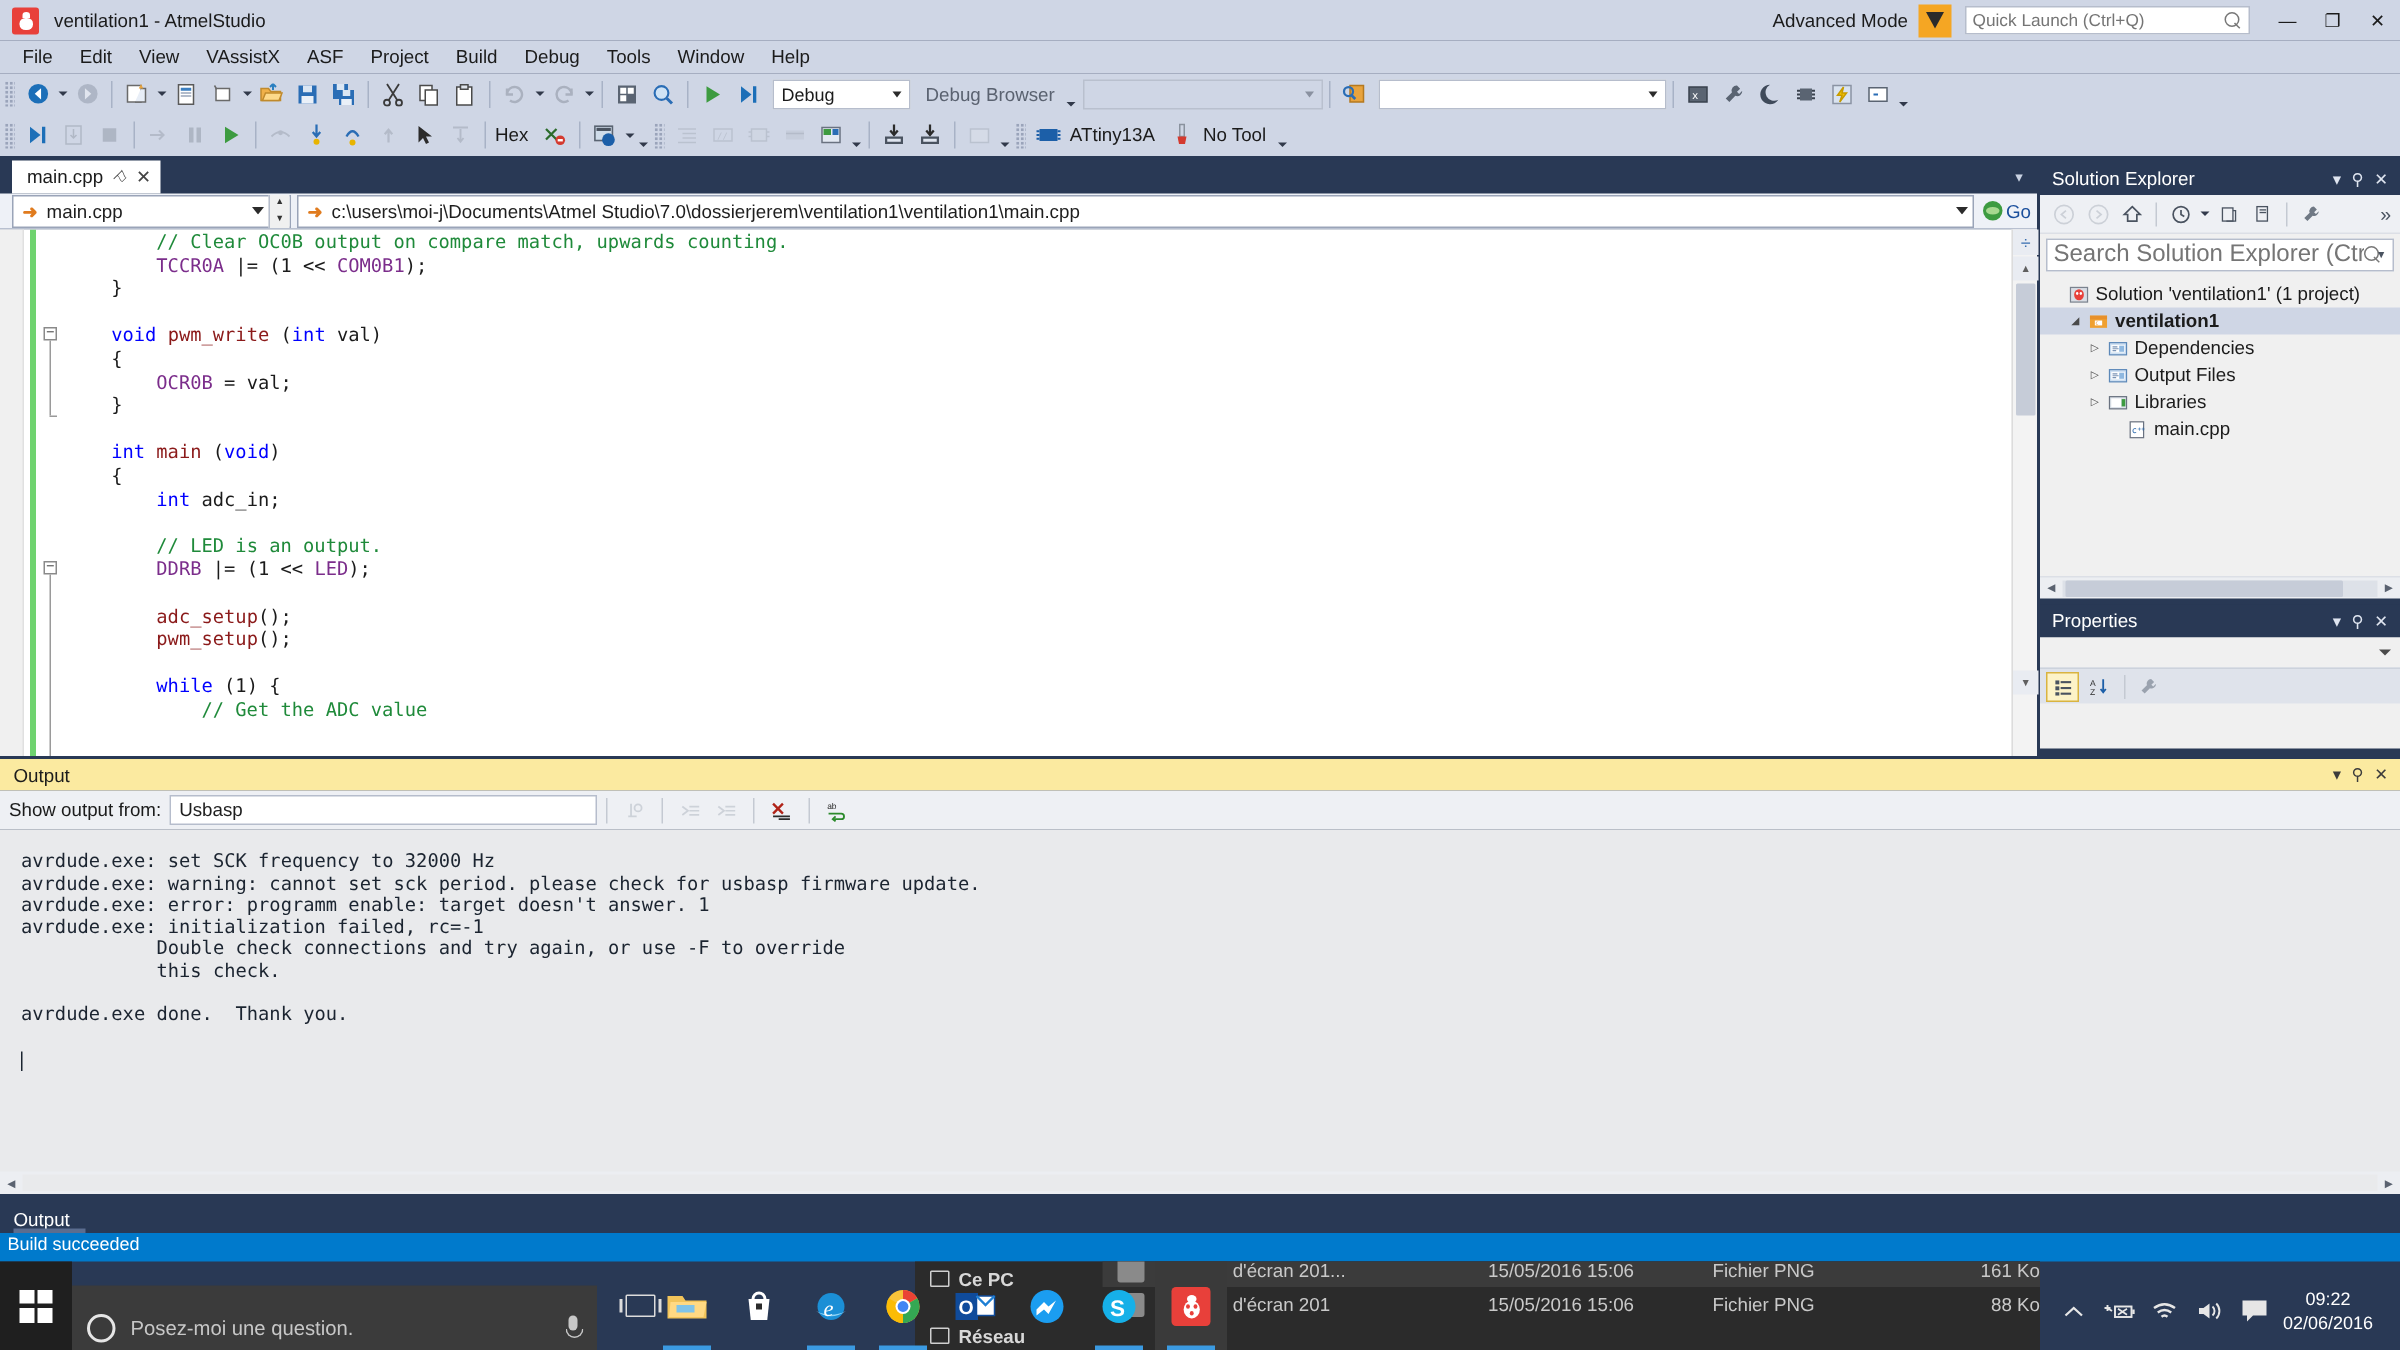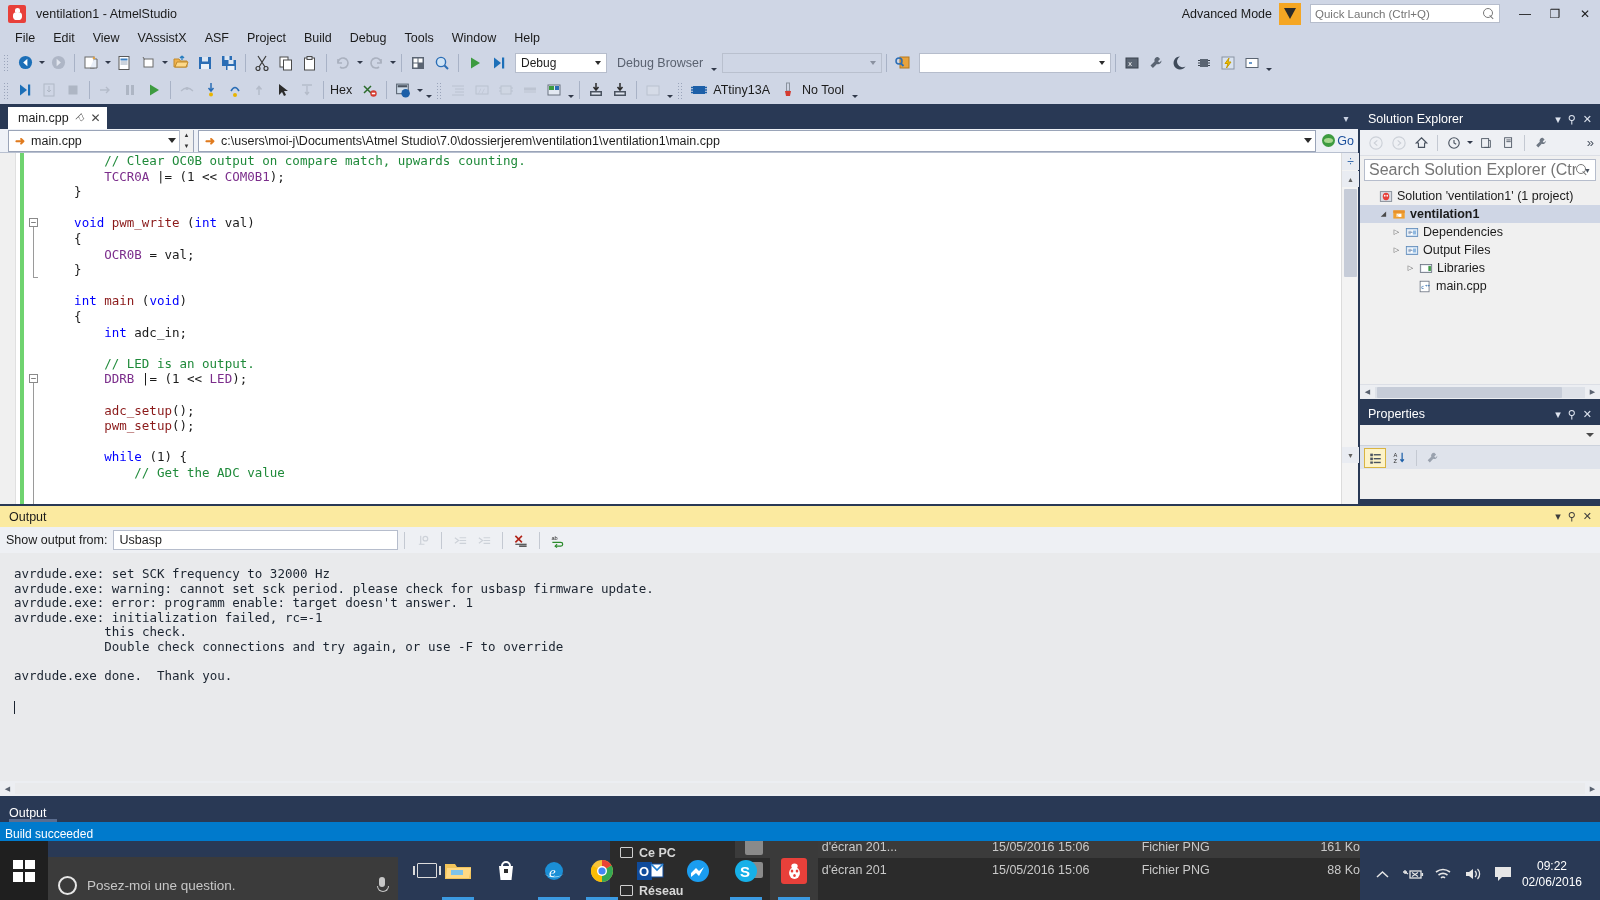--- a/index.html
+++ b/index.html
@@ -225,21 +225,21 @@
   .caret-line { height:16px;display:flex;align-items:center; }
   .caret { width:1px;height:13px;background:#1b2430; }
   .out-hscroll { position:absolute;left:0;bottom:26px;width:1600px;height:15px;background:#eceef2;display:flex;align-items:center; }
   .out-tabbar { position:absolute;left:0;bottom:0;width:1600px;height:20px;background:#293955;display:flex;align-items:flex-end; }
   .out-tab { height:18px;padding:0 9px;color:#fff;font-size:12.5px;display:flex;align-items:center; }
   .out-tab-underline { position:absolute;left:9px;bottom:0;width:48px;height:3px;background:#5b6d8f; }
 
   
   .statusbar {
     position:absolute;left:0;top:822px;width:1600px;height:19px;background:#007acc;
-    display:flex;align-items:flex-end;padding-left:5px;color:#fff;font-size:12px;
+    display:flex;align-items:flex-start;padding-left:5px;color:#fff;font-size:12px;
   }
 
   
   .explorer-bg {
     position:absolute;left:610px;top:841px;width:750px;height:59px;background:#2b2b2b;
     overflow:hidden;color:#d8d8d8;font-size:12.5px;
   }
   .ex-nav { position:absolute;left:10px;top:2px;width:110px;font-weight:bold; }
   .ex-navrow { display:flex;align-items:center;gap:6px;height:19px;color:#d8d8d8; }
   .ex-ico { width:13px;height:11px;border:1px solid #cfcfcf;border-radius:1px; }
@@ -855,21 +855,21 @@
             <span class="tico">
               <svg width="14" height="13" viewBox="0 0 16 16">
                 <rect x="1" y="3" width="14" height="10" fill="#cfe0f2" stroke="#5c88b8"></rect>
                 <rect x="2.5" y="5" width="11" height="6" fill="#fff"></rect>
                 <path d="M3.5 6.5 h4 M3.5 8 h5 M3.5 9.5 h3" stroke="#7a93b5"></path>
                 <rect x="9" y="5.5" width="4" height="5" fill="#8fb8e0"></rect>
               </svg>
             </span>
             <span class="tlabel">Output Files</span>
           </div>
-          <div class="trow" style="padding-left: 44px; text-align: center;">
+          <div class="trow" style="padding-left: 30px; text-align: center;">
             <span class="texp">▷</span>
             <span class="tico">
               <svg width="14" height="13" viewBox="0 0 16 16">
                 <rect x="1" y="3" width="14" height="10" fill="#dde3ea" stroke="#6a7280"></rect>
                 <rect x="2.5" y="4.5" width="8" height="7" fill="#fff"></rect>
                 <rect x="11" y="5" width="3" height="6" fill="#3d9b40"></rect>
               </svg>
             </span>
             <span class="tlabel">Libraries</span>
           </div>
@@ -981,22 +981,22 @@
             <path d="M2 10 h9 a2 2 0 0 1 0 4 H6" stroke="#2b8a2b" fill="none" stroke-width="1.3"></path>
             <path d="M7 12 L5 14 L7 15.5" stroke="#2b8a2b" fill="none" stroke-width="1.3"></path>
           </svg>
       </div>
     </div>
     <div class="out-text" id="out-lines">
         <div class="ol">avrdude.exe: set SCK frequency to 32000 Hz</div>
         <div class="ol">avrdude.exe: warning: cannot set sck period. please check for usbasp firmware update.</div>
         <div class="ol">avrdude.exe: error: programm enable: target doesn't answer. 1</div>
         <div class="ol">avrdude.exe: initialization failed, rc=-1</div>
+        <div class="ol">            Double check connections and try again, or use -F to override</div>
         <div class="ol">            this check.</div>
-        <div class="ol">            Double check connections and try again, or use -F to override</div>
         <div class="ol">&nbsp;</div>
         <div class="ol">avrdude.exe done.  Thank you.</div>
         <div class="caret-line" style="margin-top: 16px;">
           <span class="caret"></span>
         </div>
       </div>
     <div class="out-hscroll">
       <div class="hs-arrow">◀</div>
       <div class="hs-track" style="background:#e9eaec;"></div>
       <div class="hs-arrow">▶</div>

